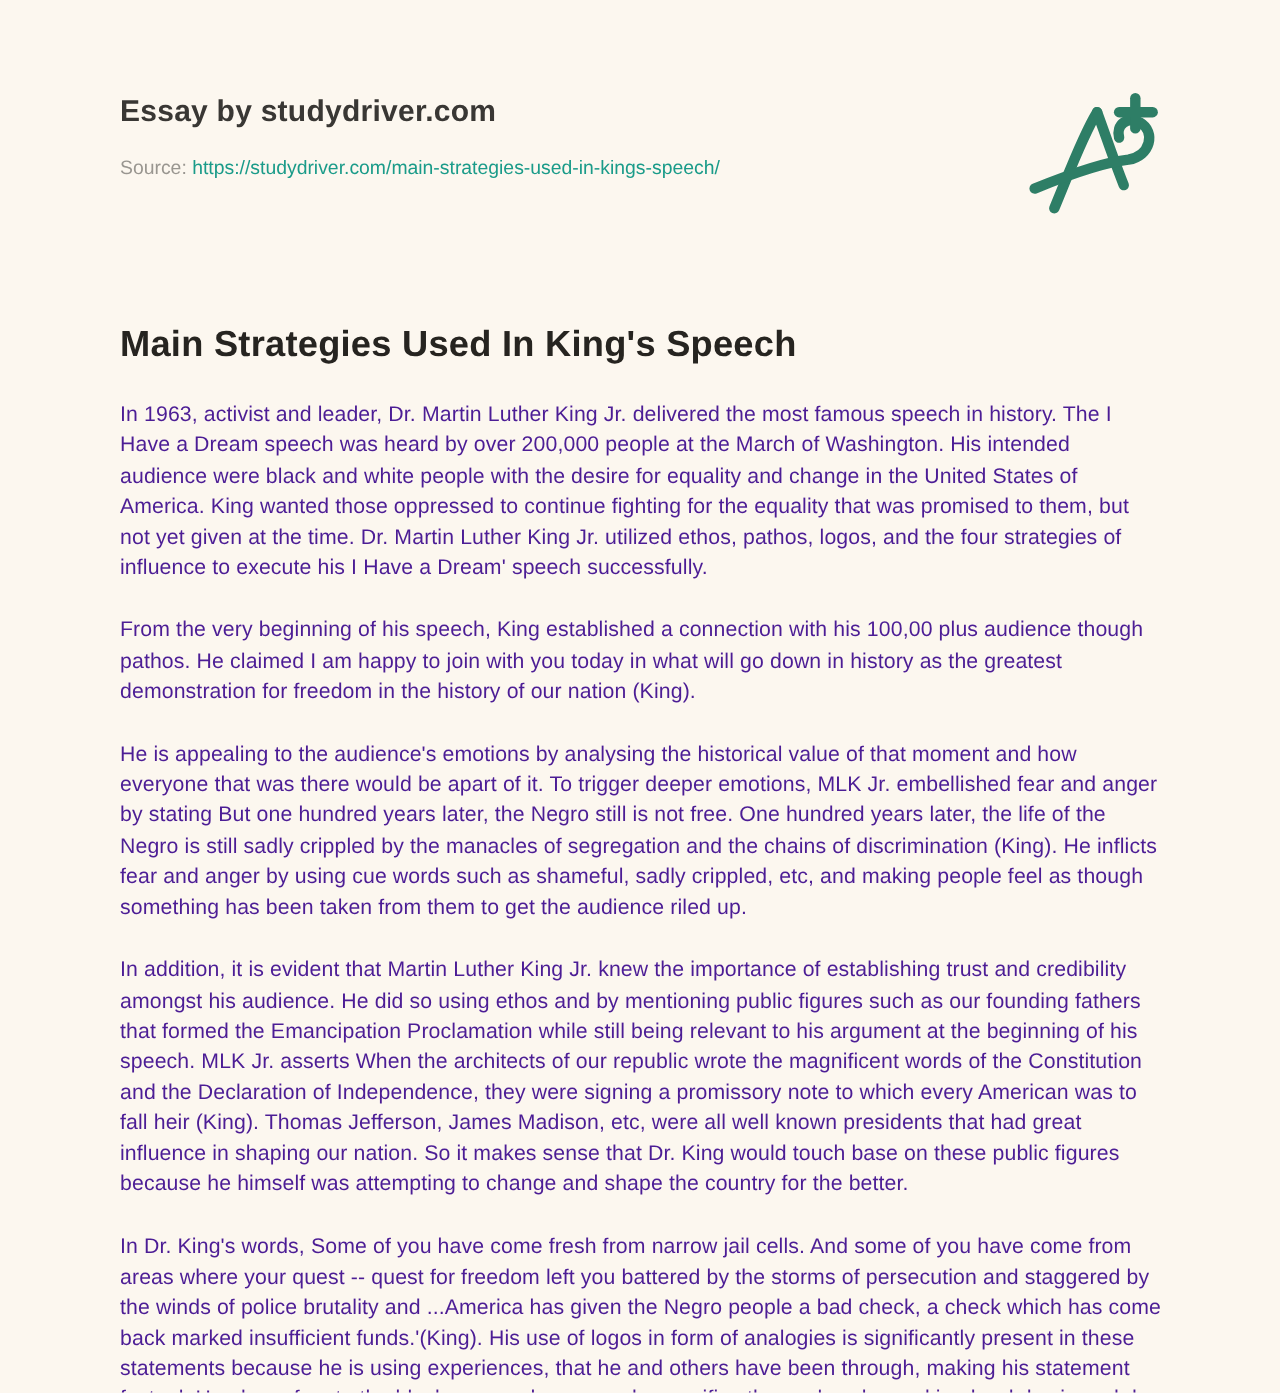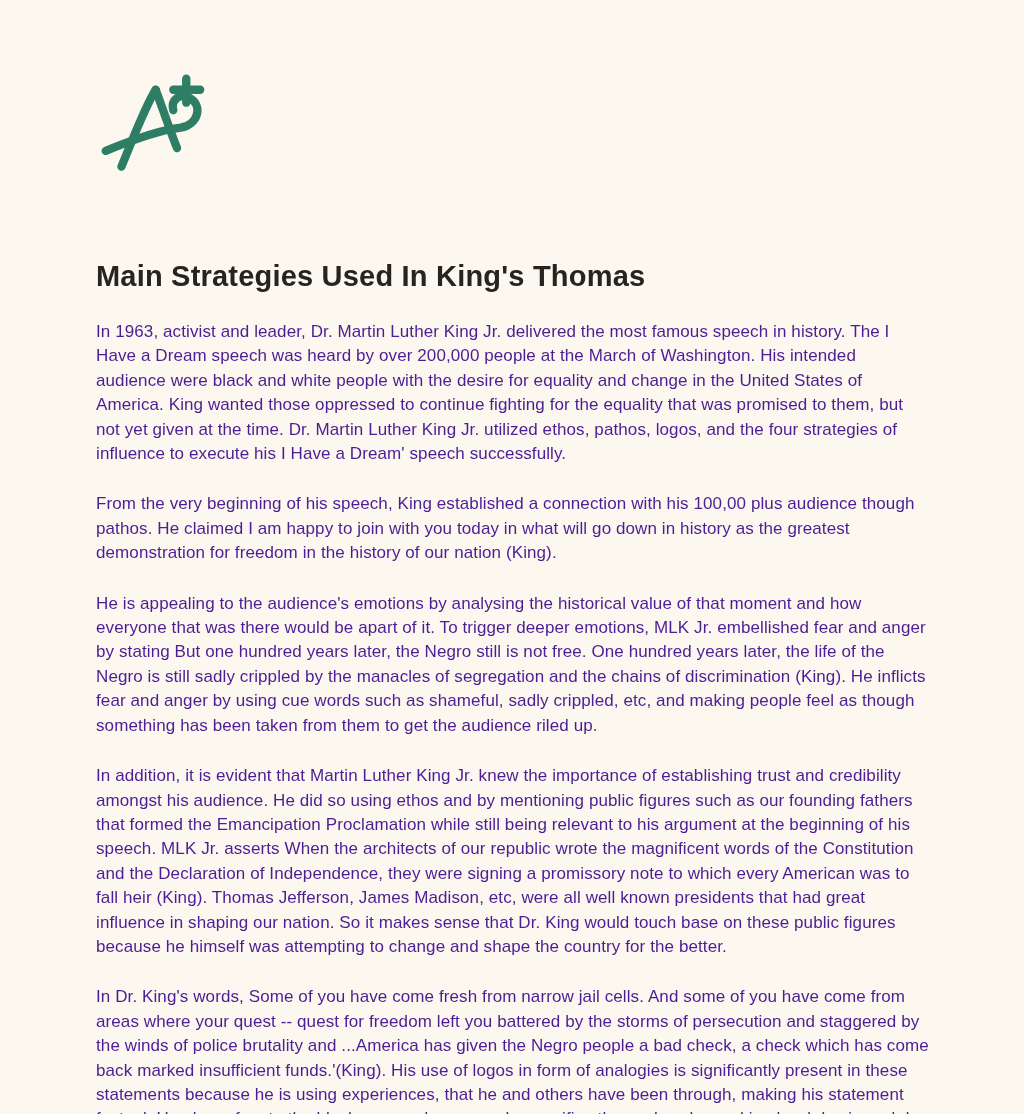--- a/index.html
+++ b/index.html
@@ -62,20 +62,27 @@
     letter-spacing: 0.1px;
     color: #4c1d95;
   }
 </style>
 </head>
 <body>
 
 <div class="page">
 
   <header class="page-header">
+    <div class="header-left">
+      <h1 class="masthead-title">Essay by studydriver.com</h1>
+      <p class="source-line">
+        <span>Source:</span>
+        <a href="#">https://studydriver.com/main-strategies-used-in-kings-speech/</a>
+      </p>
+    </div>
 
     <div class="logo">
       <svg viewBox="0 0 120 108" fill="none" xmlns="http://www.w3.org/2000/svg">
 
         <g stroke="#2E7E66" stroke-width="9" stroke-linecap="round" fill="none">
 
           <path d="M 27 100 C 38 74 51 38 64 17"></path>
 
           <path d="M 64 17 C 71 36 79 60 87 80"></path>
 
@@ -83,21 +90,21 @@
 
           <path d="M 97 5 L 97 31"></path>
 
           <path d="M 83 17 L 112 17"></path>
         </g>
       </svg>
     </div>
   </header>
 
   <main>
-    <h2 class="essay-title">Main Strategies Used In King's Thomas</h2>
+    <h2 class="essay-title">Main Strategies Used In King's Speech</h2>
     <div class="essay-body">
         <p>In 1963, activist and leader, Dr. Martin Luther King Jr. delivered the most famous speech in history. The I Have a Dream speech was heard by over 200,000 people at the March of Washington. His intended audience were black and white people with the desire for equality and change in the United States of America. King wanted those oppressed to continue fighting for the equality that was promised to them, but not yet given at the time. Dr. Martin Luther King Jr. utilized ethos, pathos, logos, and the four strategies of influence to execute his I Have a Dream' speech successfully.</p>
         <p>From the very beginning of his speech, King established a connection with his 100,00 plus audience though pathos. He claimed I am happy to join with you today in what will go down in history as the greatest demonstration for freedom in the history of our nation (King).</p>
         <p>He is appealing to the audience's emotions by analysing the historical value of that moment and how everyone that was there would be apart of it. To trigger deeper emotions, MLK Jr. embellished fear and anger by stating But one hundred years later, the Negro still is not free. One hundred years later, the life of the Negro is still sadly crippled by the manacles of segregation and the chains of discrimination (King). He inflicts fear and anger by using cue words such as shameful, sadly crippled, etc, and making people feel as though something has been taken from them to get the audience riled up.</p>
         <p>In addition, it is evident that Martin Luther King Jr. knew the importance of establishing trust and credibility amongst his audience. He did so using ethos and by mentioning public figures such as our founding fathers that formed the Emancipation Proclamation while still being relevant to his argument at the beginning of his speech. MLK Jr. asserts When the architects of our republic wrote the magnificent words of the Constitution and the Declaration of Independence, they were signing a promissory note to which every American was to fall heir (King).  Thomas Jefferson, James Madison, etc, were all well known presidents that had great influence in shaping our nation. So it makes sense that Dr. King would touch base on these public figures because he himself was attempting to change and shape the country for the better.</p>
         <p>In Dr. King's words,  Some of you have come fresh from narrow jail cells. And some of you have come from areas where your quest -- quest for freedom left you battered by the storms of persecution and staggered by the winds of police brutality and ...America has given the Negro people a bad check, a check which has come back marked insufficient funds.'(King). His use of logos in form of analogies is significantly present in these statements because he is using experiences, that he and others have been through, making his statement factual. He also refers to the black men and women who sacrifice themselves by working hard day in and day out only to receive a bad check or n</p>
       </div>
   </main>
 
 </div>

